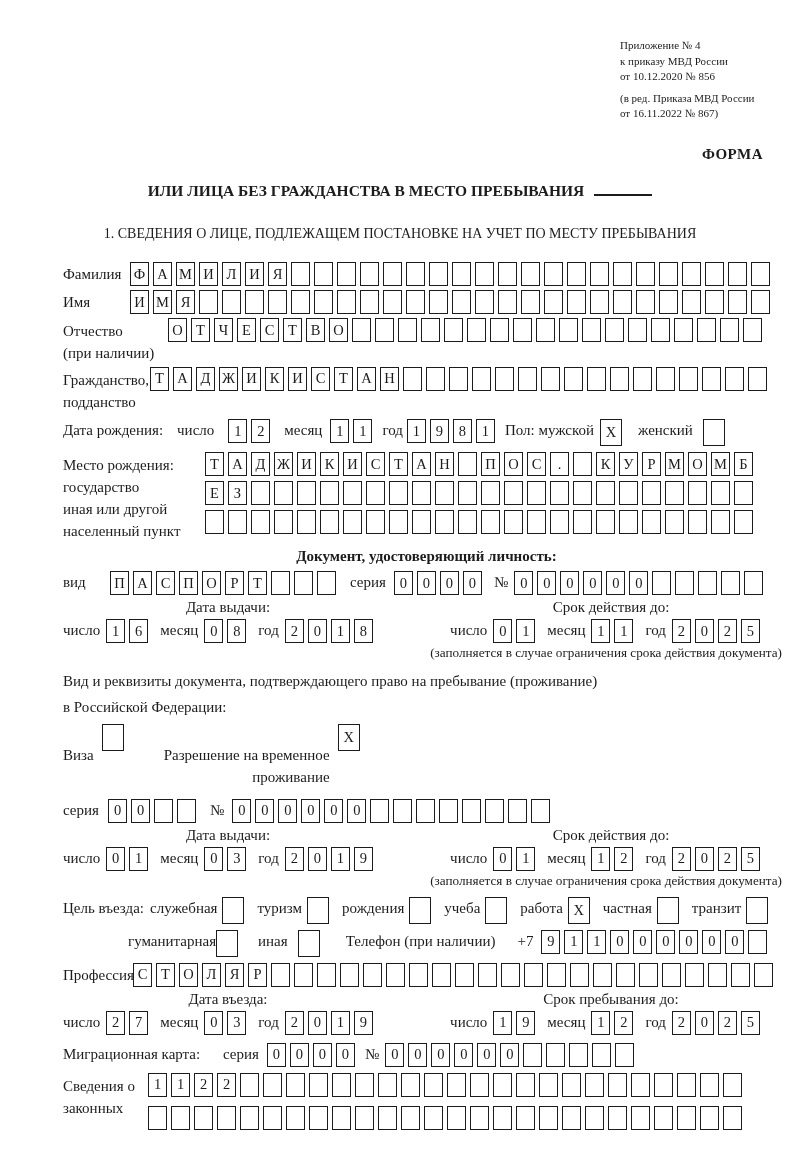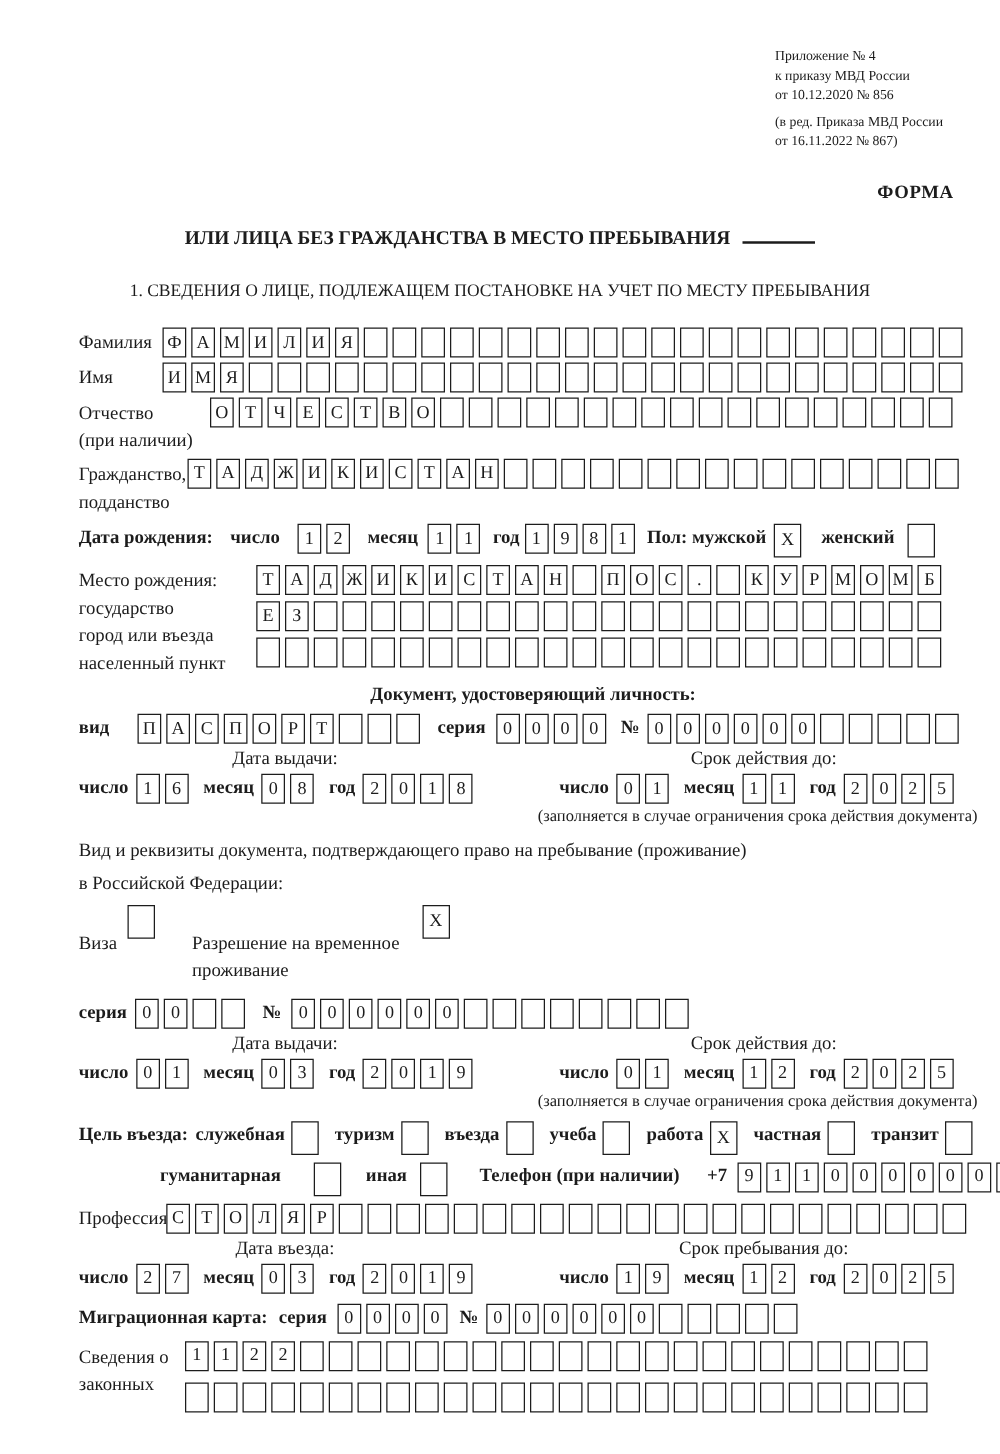--- a/index.html
+++ b/index.html
@@ -19,41 +19,41 @@
 
   
   .form{padding:20px 10px 0 63px;font-size:15px;}
   .frow{display:flex;align-items:flex-start;margin-bottom:4px;}
   .lbl{flex:none;line-height:1.3;padding-top:3px;}
   .lbl2{line-height:1.45;}
   .cells{display:inline-flex;flex:none;}
   .cell{box-sizing:border-box;flex:none;width:19px;height:24px;border:1.7px solid #1c1c1c;margin-right:4px;
         display:inline-flex;align-items:center;justify-content:center;font-size:14.5px;background:#fff;}
   .chk .cell{width:22px;height:27px;}
-  .mini-lbl{padding-top:3px;flex:none;font-weight:bold;}
+  .mini-lbl{padding-top:3px;flex:none;}
   .grp{display:flex;align-items:flex-start;}
   .grp .mini-lbl{margin-right:5px;}
 
   .doc-head{text-align:center;font-weight:bold;font-size:15px;margin:6px 0 6px 0;}
 
   
   .dates-wrap{display:flex;margin-top:4px;align-items:flex-end;}
   .dates-col{flex:none;}
   .dates-col .col-head{text-align:center;font-size:15px;margin-bottom:3px;}
   .dates-col .fields{display:flex;align-items:flex-start;}
   .dates-col .fields .mini-lbl{margin-right:6px;}
   .dates-col .fields .cells{margin-right:8px;}
   .note{font-size:13.2px;text-align:right;padding-right:8px;margin-top:2px;}
 
   .intro{line-height:1.7;margin-top:8px;}
 
   .opts{display:flex;align-items:flex-start;margin-top:4px;}
   .opt{display:flex;align-items:flex-start;}
   .opt .olbl{padding-top:5px;margin-right:8px;line-height:1.45;margin-top:16px;}
-  .opt .olbl.wrap{text-align:left;}
+  .opt .olbl.wrap{text-align:right;}
   .cellrows .cells{display:flex;margin-bottom:5px;}
   .cellrows.wide .cells{margin-bottom:9px;}
 </style>
 </head>
 <body>
 
 <div class="page">
 
   <div class="hdr">
     <div>Приложение № 4</div>
@@ -239,21 +239,21 @@
         <div class="mini-lbl" style="margin-right:10px">женский</div>
         <div class="cells chk">
             <span class="cell"></span>
           </div>
       </div>
 
       <div class="frow" style="margin-bottom:2px">
         <div class="lbl lbl2" style="width:142px">
           <div>Место рождения:</div>
           <div>государство</div>
-          <div>город или въезда</div>
+          <div>иная или другой</div>
           <div>населенный пункт</div>
         </div>
         <div class="cellrows">
           <div class="cells">
               <span class="cell">Т</span>
               <span class="cell">А</span>
               <span class="cell">Д</span>
               <span class="cell">Ж</span>
               <span class="cell">И</span>
               <span class="cell">К</span>
@@ -521,21 +521,21 @@
               <span class="cell"></span>
             </div>
           </div>
         <div class="grp">
             <div class="mini-lbl">туризм</div>
             <div class="cells chk" style="margin-right:9px">
               <span class="cell"></span>
             </div>
           </div>
         <div class="grp">
-            <div class="mini-lbl">въезда</div>
+            <div class="mini-lbl">рождения</div>
             <div class="cells chk" style="margin-right:9px">
               <span class="cell"></span>
             </div>
           </div>
         <div class="grp">
             <div class="mini-lbl">учеба</div>
             <div class="cells chk" style="margin-right:9px">
               <span class="cell"></span>
             </div>
           </div>
@@ -553,21 +553,21 @@
           </div>
         <div class="grp">
             <div class="mini-lbl">транзит</div>
             <div class="cells chk">
               <span class="cell"></span>
             </div>
           </div>
       </div>
 
       <div class="frow" style="margin-top:6px">
-        <div class="mini-lbl" style="margin-left:65px;margin-right:26px">гуманитарная</div>
+        <div class="mini-lbl" style="margin-left:65px;margin-right:0">гуманитарная</div>
         <div class="cells chk" style="margin-right:16px">
             <span class="cell"></span>
           </div>
         <div class="mini-lbl" style="margin-right:10px">иная</div>
         <div class="cells chk" style="margin-right:22px">
             <span class="cell"></span>
           </div>
         <div class="mini-lbl" style="margin-right:22px">Телефон (при наличии)</div>
         <div class="mini-lbl" style="margin-right:8px">+7</div>
         <div class="cells">

